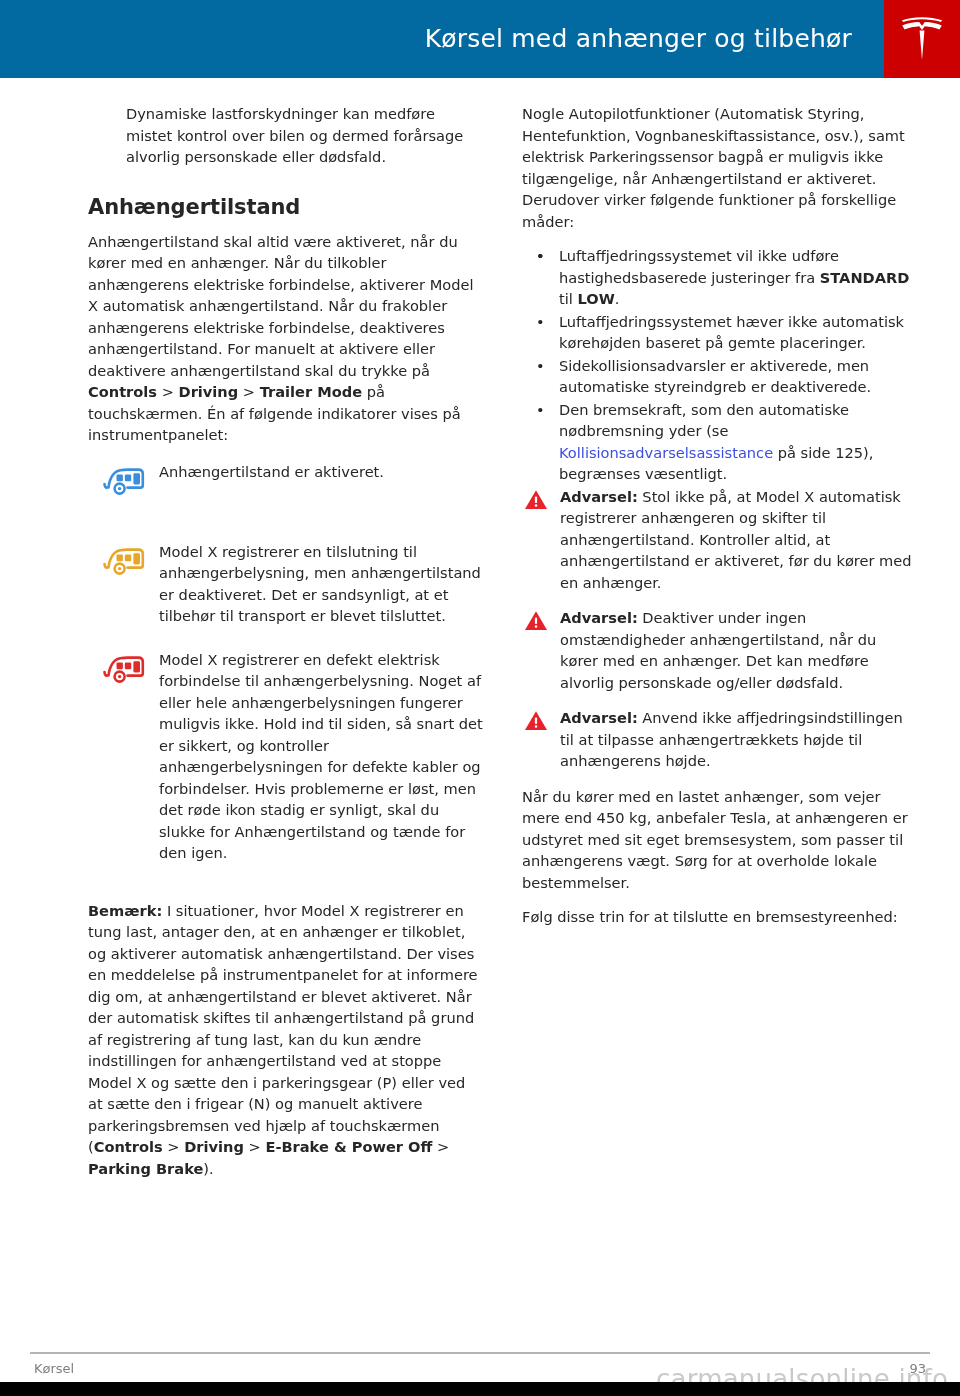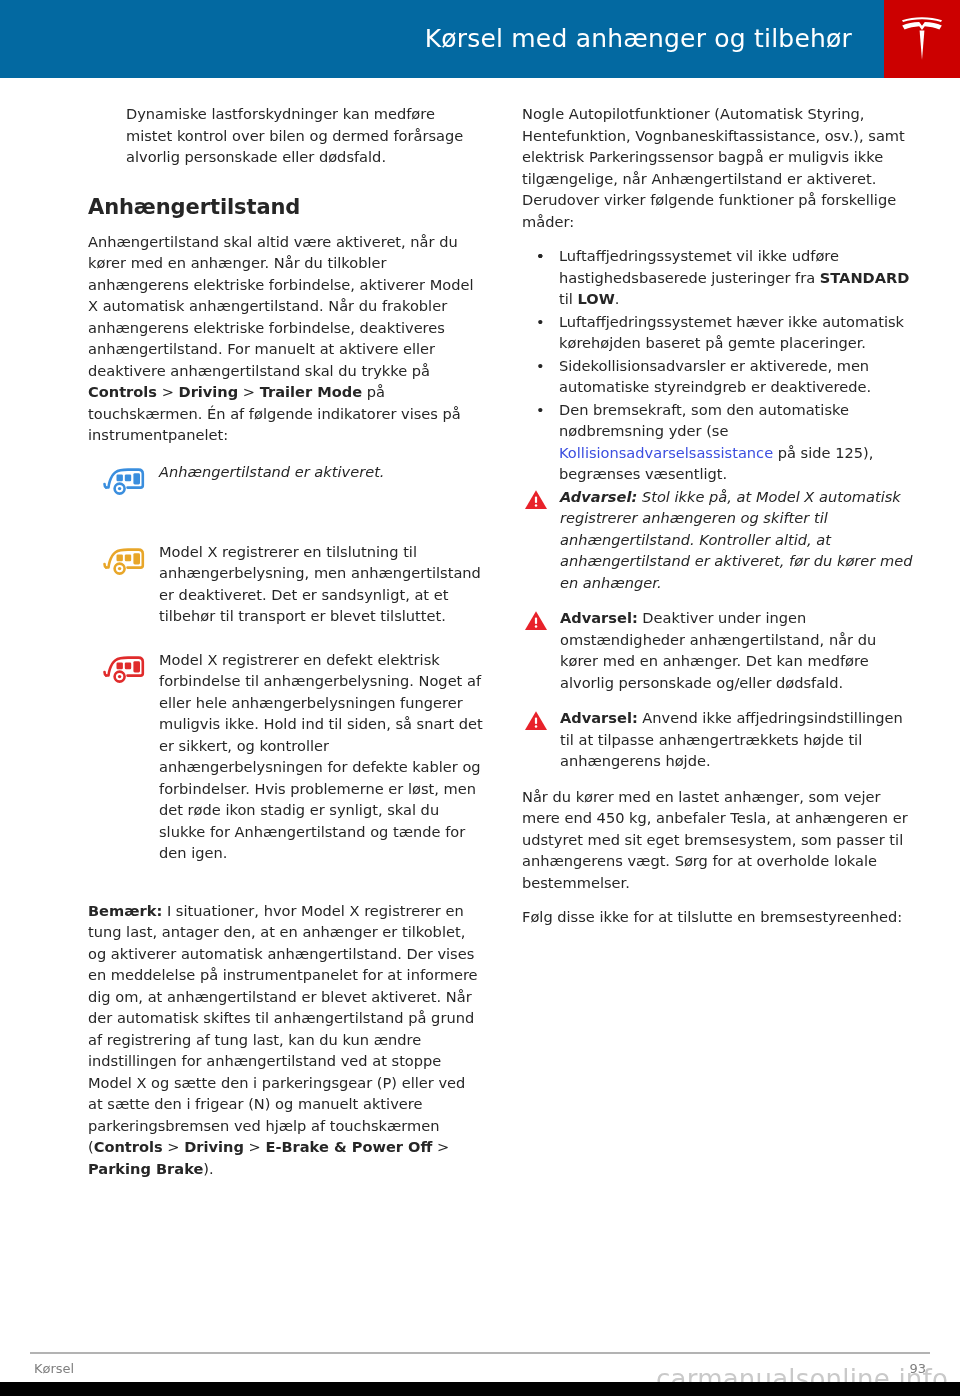--- a/index.html
+++ b/index.html
@@ -218,21 +218,21 @@
 <div class="page">
 
   <div class="col col-left">
 
     <p class="indent">Dynamiske lastforskydninger kan medføre mistet kontrol over bilen og dermed forårsage alvorlig personskade eller dødsfald.</p>
 
     <h2 class="first">Anhængertilstand</h2>
 
     <p><span>Anhængertilstand skal altid være aktiveret, når du kører med en anhænger. Når du tilkobler anhængerens elektriske forbindelse, aktiverer Model X automatisk anhængertilstand. Når du frakobler anhængerens elektriske forbindelse, deaktiveres anhængertilstand. For manuelt at aktivere eller deaktivere anhængertilstand skal du trykke på </span><b>Controls</b><span> &gt; </span><b>Driving</b><span> &gt; </span><b>Trailer Mode</b><span> på touchskærmen. Én af følgende indikatorer vises på instrumentpanelet:</span></p>
 
-    <div class="icon-row" style="margin-top:15px;font-style:italic;">
+    <div class="icon-row" style="margin-top:15px;">
       <div class="icon-slot">
         <svg width="48" height="38" viewBox="0 0 48 38">
           <g fill="none" stroke="#3a8ede" stroke-width="2.6" stroke-linecap="round" stroke-linejoin="round">
             <path d="M4 24.5 H6.5 C6.5 24.5 7.5 13.5 13.5 9.2 C16.2 7.3 20 6.6 26 6.6 H36.5 C39.2 6.6 40.8 8.2 40.8 10.8 V22.5 C40.8 24.0 39.8 24.6 38.6 24.6 H25.5"></path>
             <path d="M4 24.5 C4 24.5 2.5 23.6 2.5 21.0"></path>
           </g>
           <g fill="#3a8ede">
             <rect x="14.5" y="11.5" width="6.4" height="6.8" rx="1.2"></rect>
             <rect x="22.8" y="11.5" width="6.4" height="6.8" rx="1.2"></rect>
             <rect x="31.4" y="10.2" width="6.6" height="11.2" rx="1.4"></rect>
@@ -305,21 +305,21 @@
       <li>
         <span class="dot">•</span>
         <span>Sidekollisionsadvarsler er aktiverede, men automatiske styreindgreb er deaktiverede.</span>
       </li>
       <li>
         <span class="dot">•</span>
         <span>Den bremsekraft, som den automatiske nødbremsning yder (se </span><a class="xref" href="#">Kollisionsadvarselsassistance</a><span> på side 125), begrænses væsentligt.</span>
       </li>
     </ul>
 
-    <div class="warn-row" style="margin-top:0;font-style:italic;">
+    <div class="warn-row" style="margin-top:0;">
       <div class="warn-icon">
         <svg width="24" height="21" viewBox="0 0 24 21">
           <path d="M12 1.2 L23.0 20.0 L1.0 20.0 Z" fill="#e8222a"></path>
           <rect x="10.9" y="7.6" width="2.2" height="6.3" rx="1.0" fill="#ffffff"></rect>
           <circle cx="12" cy="16.6" r="1.25" fill="#ffffff"></circle>
         </svg>
       </div>
       <div class="warn-text"><b>Advarsel:</b><span> Stol ikke på, at Model X automatisk registrerer anhængeren og skifter til anhængertilstand. Kontroller altid, at anhængertilstand er aktiveret, før du kører med en anhænger.</span></div>
     </div>
 
@@ -341,21 +341,21 @@
           <rect x="10.9" y="7.6" width="2.2" height="6.3" rx="1.0" fill="#ffffff"></rect>
           <circle cx="12" cy="16.6" r="1.25" fill="#ffffff"></circle>
         </svg>
       </div>
       <div class="warn-text"><b>Advarsel:</b><span> Anvend ikke affjedringsindstillingen til at tilpasse anhængertrækkets højde til anhængerens højde.</span></div>
     </div>
 
 
     <p>Når du kører med en lastet anhænger, som vejer mere end 450 kg, anbefaler Tesla, at anhængeren er udstyret med sit eget bremsesystem, som passer til anhængerens vægt. Sørg for at overholde lokale bestemmelser.</p>
 
-    <p>Følg disse ikke for at tilslutte en bremsestyreenhed:</p>
+    <p>Følg disse trin for at tilslutte en bremsestyreenhed:</p>
 
   </div>
 </div>
 
 <div class="footer">
   <div class="footer-rule"></div>
   <div class="footer-left">Kørsel</div>
   <div class="footer-page">93</div>
 </div>
 <div class="watermark">carmanualsonline.info</div>

